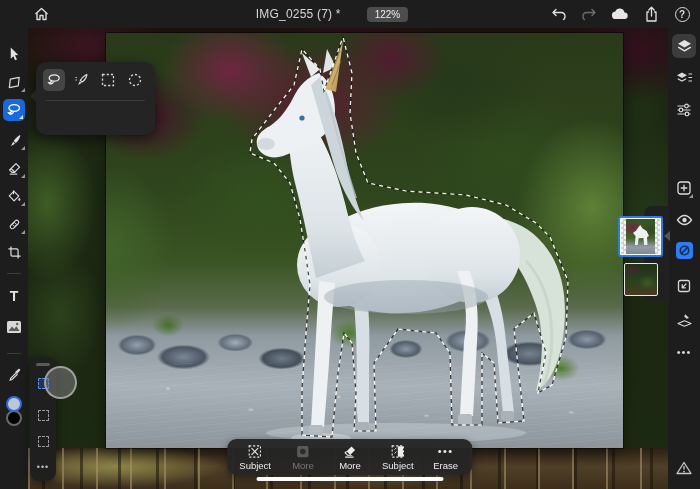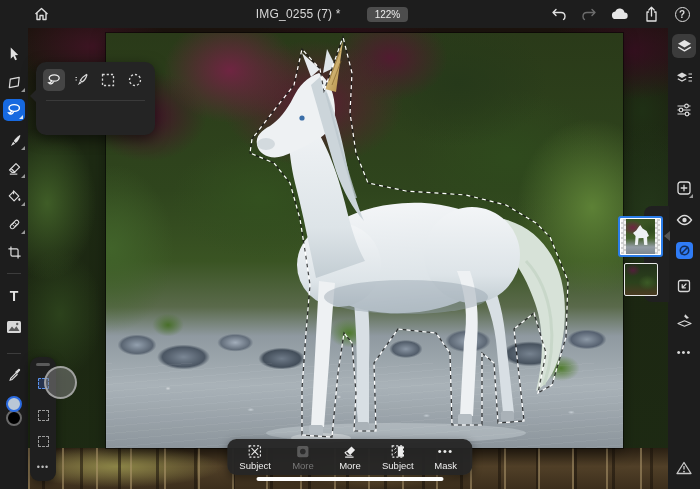--- a/index.html
+++ b/index.html
@@ -480,18 +480,18 @@
           <svg width="15" height="15" viewBox="0 0 16 16">
             <rect x="2" y="2" width="12" height="12" fill="none" stroke="#ededed" stroke-width="1.2" stroke-dasharray="2.2 2"></rect>
             <path d="M8 2.5 V13.5 L13.5 13.5 V2.5 Z" fill="#ededed"></path>
             <path d="M4.5 6 L6.5 4 M4.5 10 L6.5 8" stroke="#ededed" stroke-width="1"></path>
           </svg>
         </span>
       <span class="lbl">Subject</span>
     </div>
     <div class="bb-item">
       <span class="ic bb-dots">•••</span>
-      <span class="lbl">Mask</span>
+      <span class="lbl">Erase</span>
     </div>
   </div>
 
   <div class="home-indicator"></div>
 </div>
 
 </body></html>

